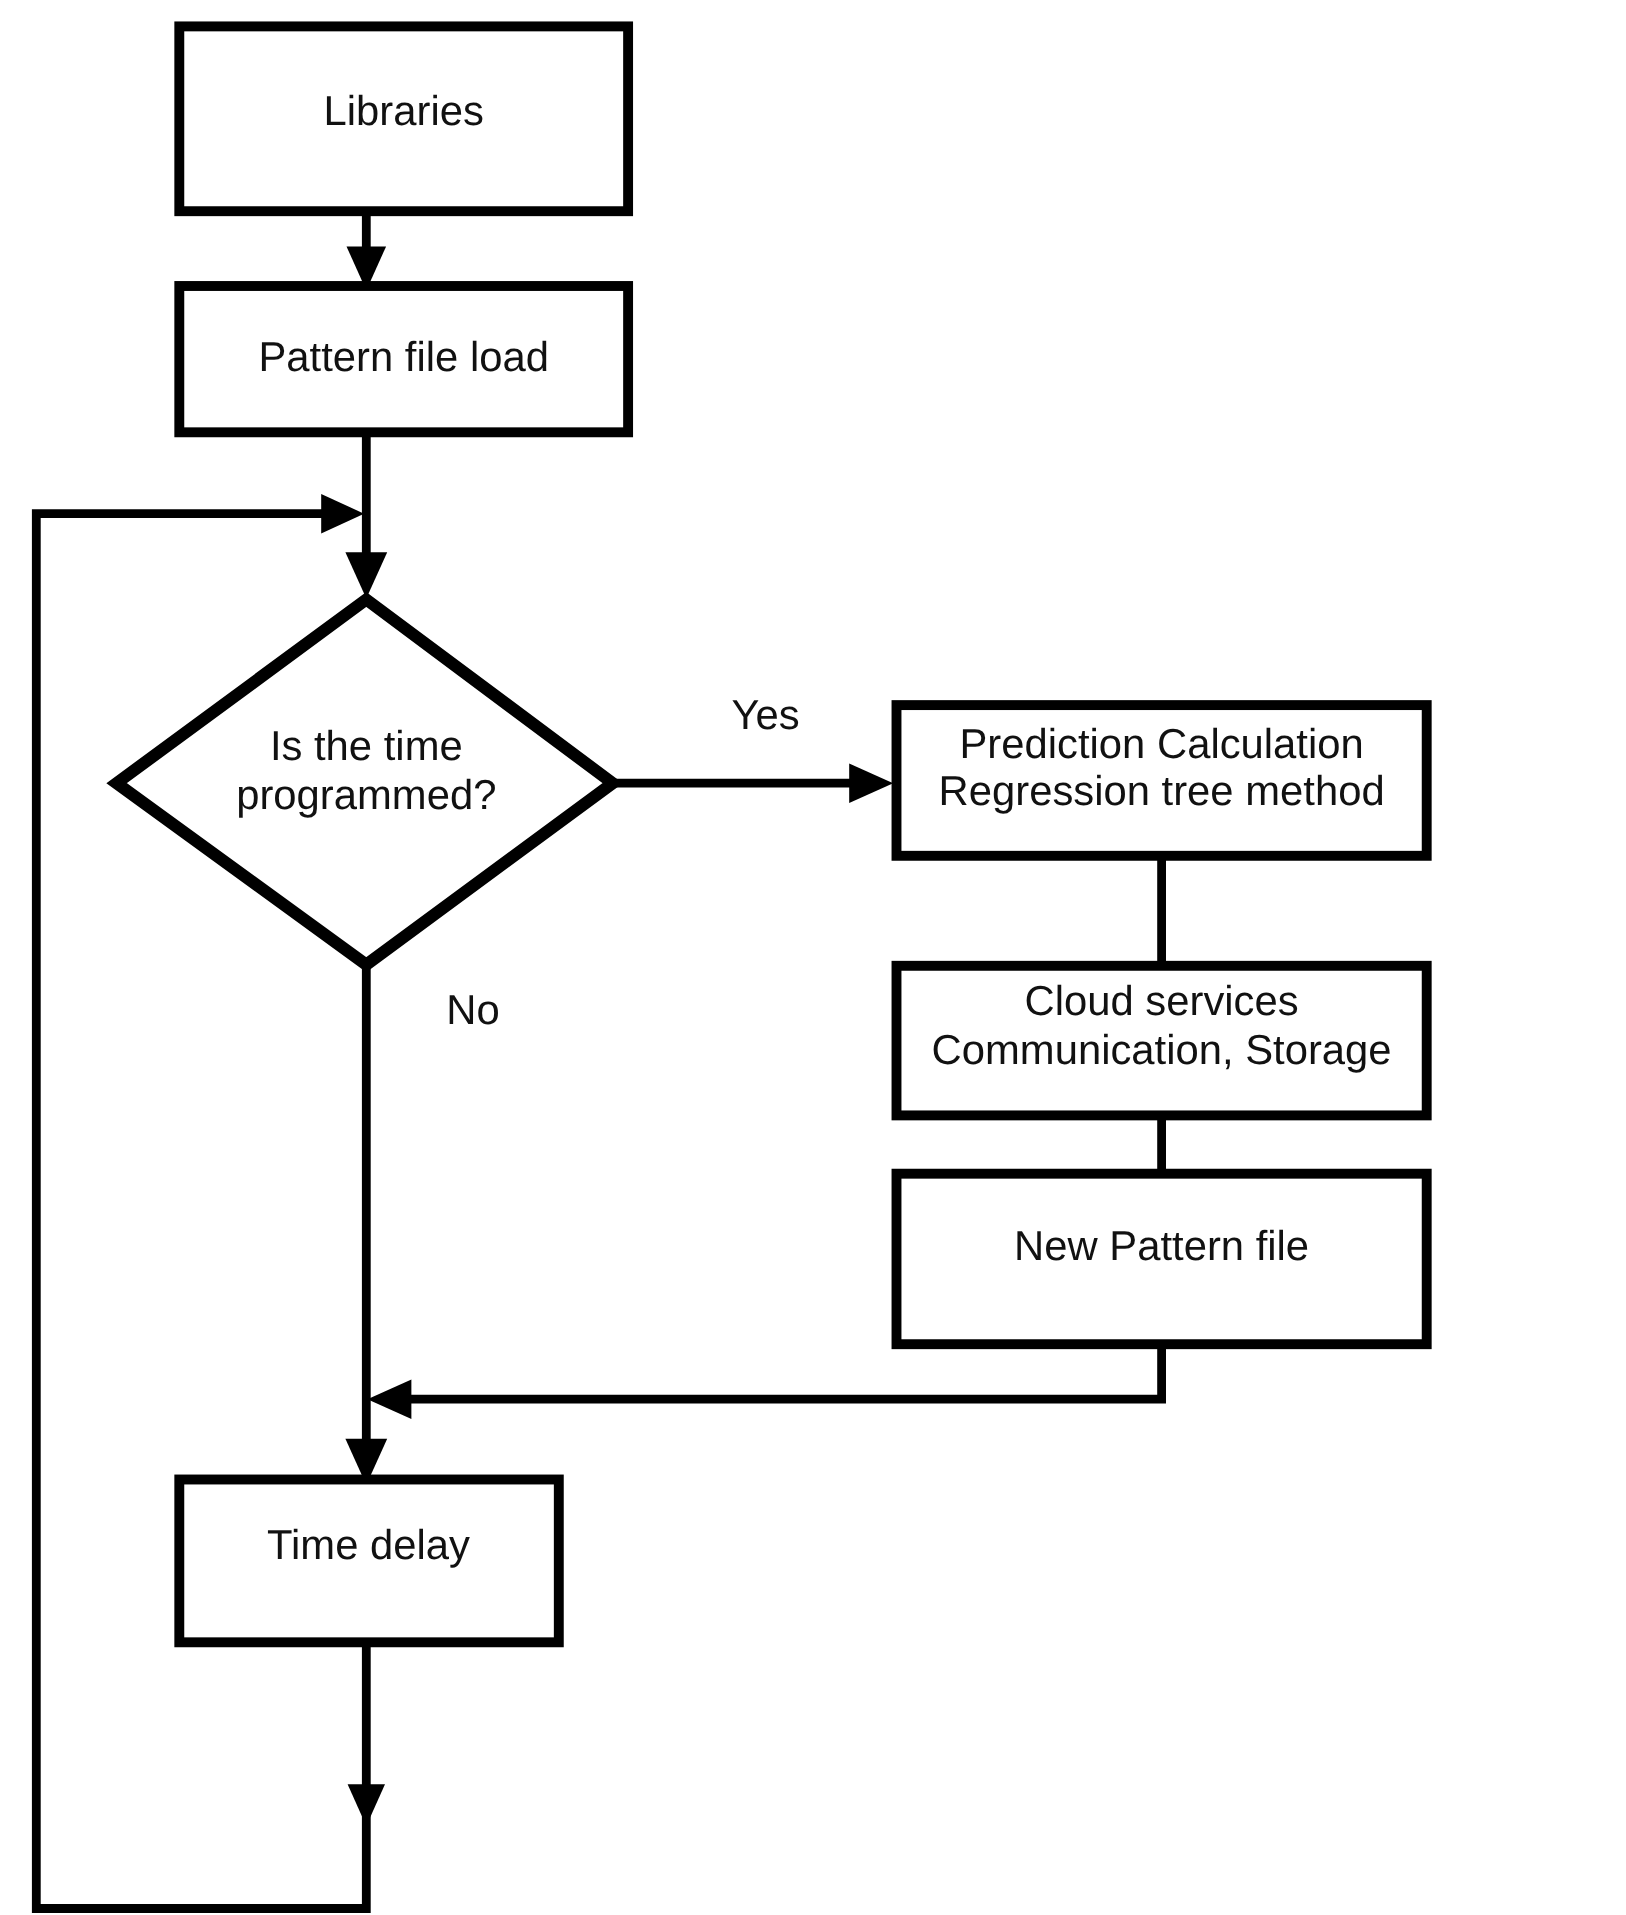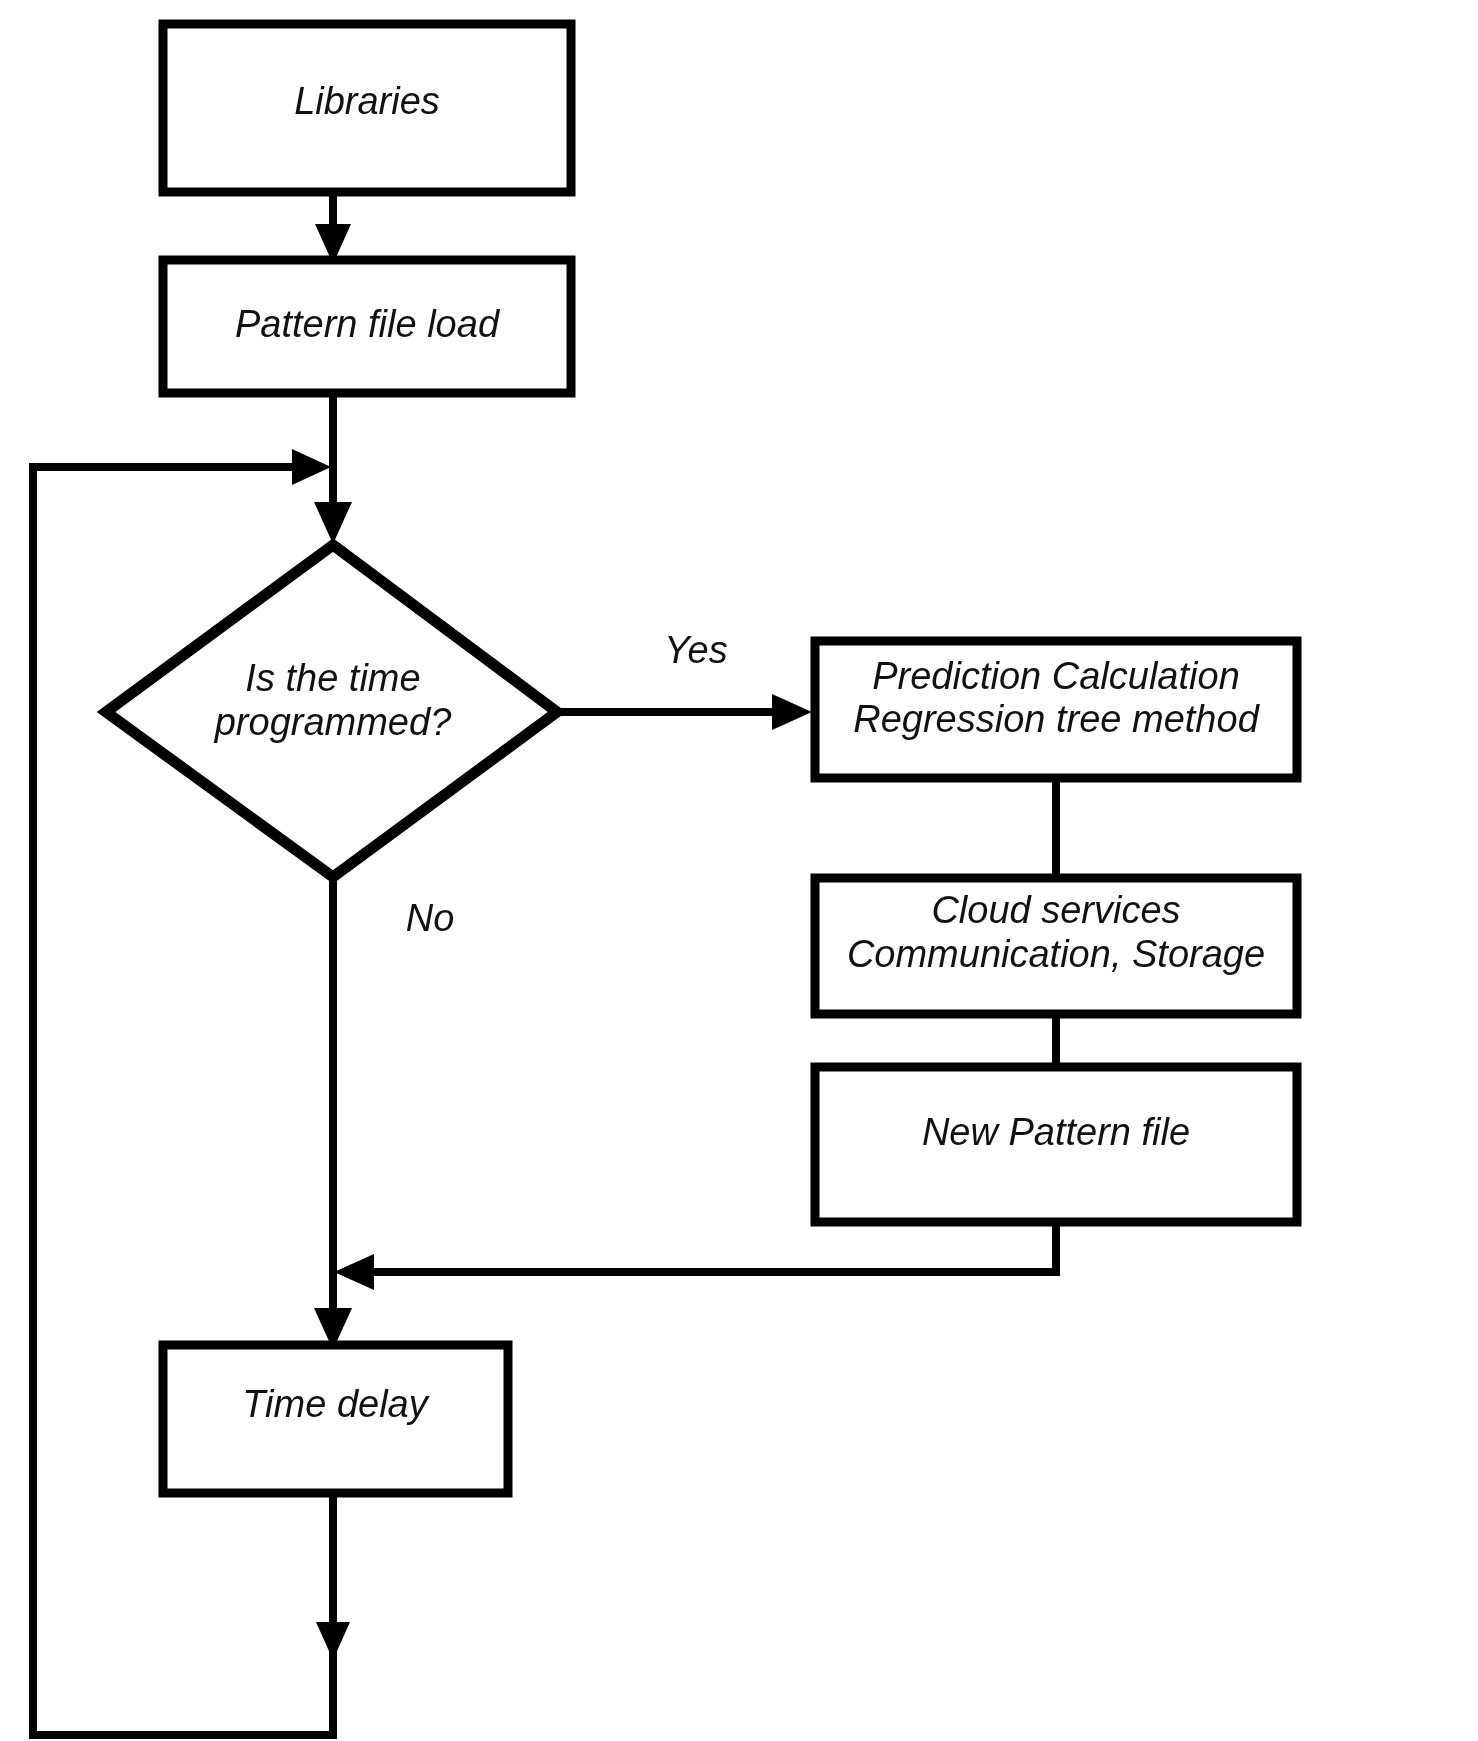--- a/index.html
+++ b/index.html
@@ -10,21 +10,20 @@
   }
   body {
     font-family: "Liberation Sans", sans-serif;
   }
   #flow-root {
     position: relative;
     width: 1478px;
     height: 1741px;
     background: #ffffff;
     overflow: hidden;
-    font-style: italic;
   }
   svg.flow-canvas {
     display: block;
     width: 1478px;
     height: 1741px;
   }
   .node-shape {
     fill: #ffffff;
     stroke: #000000;
     stroke-width: 9;

